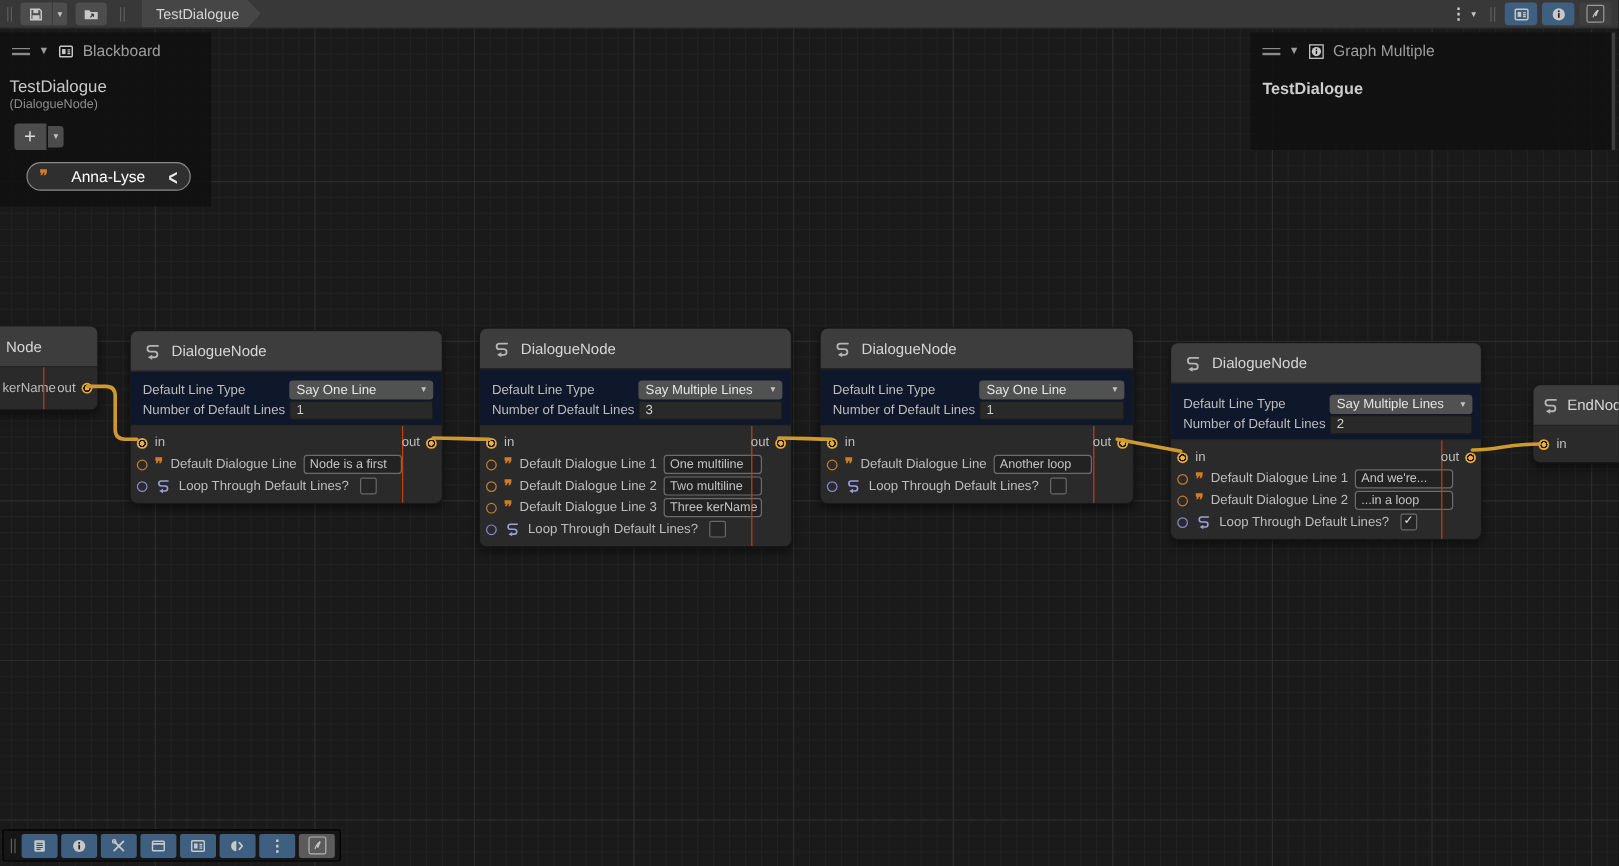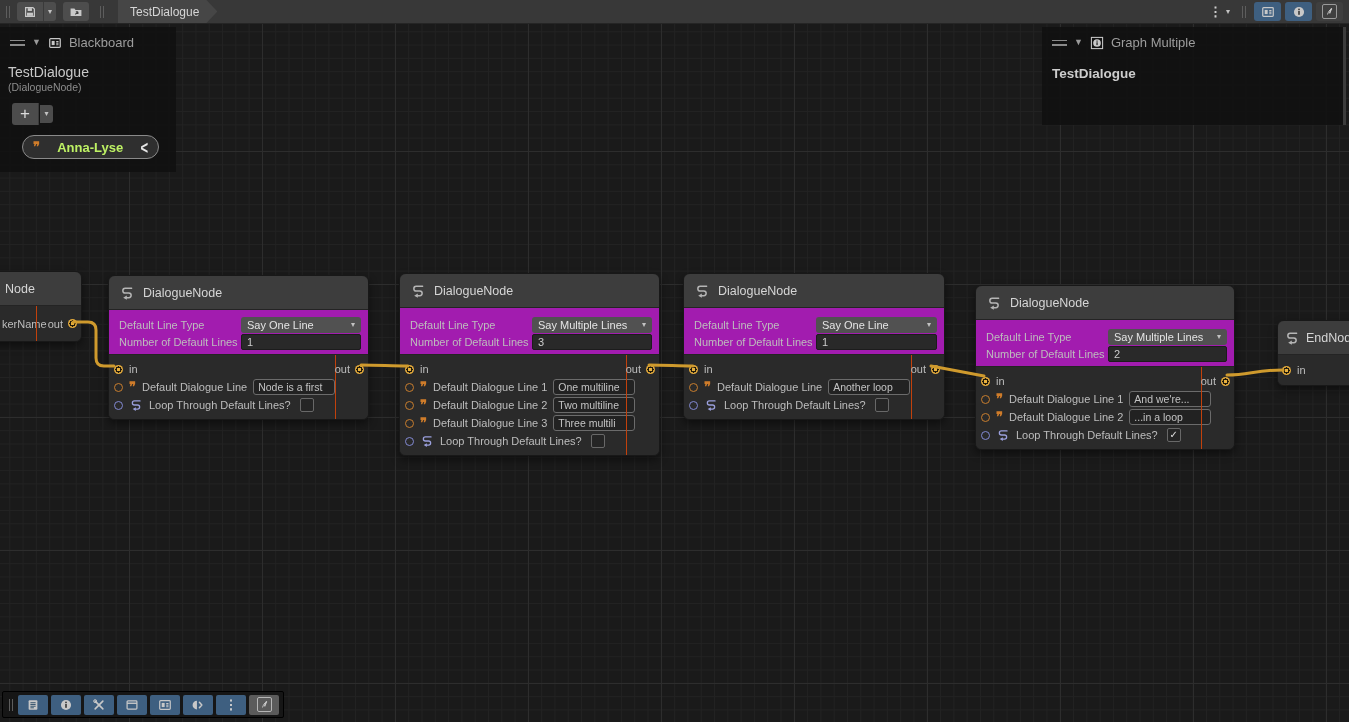--- a/index.html
+++ b/index.html
@@ -49,31 +49,31 @@
   .fold{font-size:9px;color:#9a9a9a;line-height:1;}
   .bb-graphname{padding:10px 10px 0 8px;color:#c9c9c9;font-size:14px;}
   .bb-graphtype{padding:1px 10px 0 8px;color:#8d8d8d;font-size:10.5px;}
   .bb-addrow{display:flex;align-items:center;margin:10px 0 0 12px;}
   .add-btn{width:26px;height:22px;background:#4c4c4c;border-radius:3px 0 0 3px;color:#dcdcdc;
     font-size:17px;display:flex;align-items:center;justify-content:center;border-right:1px solid #3a3a3a;}
   .add-caret{width:13px;height:22px;background:#4c4c4c;border-radius:0 3px 3px 0;display:flex;
     align-items:center;justify-content:center;margin-left:1px;height:18px;align-self:center;}
   .bb-pill{margin:10px 0 0 22px;width:137px;height:24px;border:1px solid #8a8a8a;border-radius:12px;
     background:#2f2f2f;display:flex;align-items:center;padding:0 10px;gap:8px;box-sizing:border-box;}
-  .bb-pill .pname{color:#bef264;font-size:13px;flex:1;text-align:center;font-weight:bold;}
+  .bb-pill .pname{color:#ffffff;font-size:13px;flex:1;text-align:center;}
   .chev-l{color:#e8e8e8;font-size:13px;font-weight:bold;transform:scaleY(1.4);}
   .gi-graphname{padding:12px 10px 0 10px;color:#cdcdcd;font-size:13.5px;font-weight:bold;}
 
   
   .node{position:absolute;z-index:2;background:#2a2a2a;border:1px solid #181818;border-radius:6px;
     box-shadow:0 4px 8px rgba(0,0,0,.45);font-size:11px;color:#bdbdbd;box-sizing:border-box;}
   .node-title{height:33px;background:#3d3d3d;display:flex;align-items:center;gap:8px;
     padding:0 10px;border-radius:6px 6px 0 0;color:#d6d6d6;font-size:12.5px;white-space:nowrap;overflow:hidden;}
   .node-title .ic{width:16px;height:16px;color:#b5b5b5;}
-  .node-props{background:#a21caf;padding:6px 6px 4px 10px;border-top:1px solid #242424;}
+  .node-props{background:#0f172a;padding:6px 6px 4px 10px;border-top:1px solid #242424;}
   .prop-row{display:flex;align-items:center;height:17px;}
   .plabel{width:122px;flex:none;white-space:nowrap;overflow:hidden;}
   .dd{height:16px;flex:1;background:#515151;border-radius:3px;display:flex;align-items:center;
     justify-content:space-between;padding:0 6px;color:#e4e4e4;margin-right:1px;}
   .tfield{height:14px;flex:1;background:#292929;border:1px solid #1c1c1c;border-radius:2px;
     padding:0 5px;display:flex;align-items:center;color:#cccccc;margin-right:1px;}
   .node-body{display:flex;background:#2a2a2a;border-top:1px solid #242424;border-radius:0 0 6px 6px;}
   .ports-left{flex:1;padding:5px 0;min-width:0;}
   .out-col{width:32px;flex:none;border-left:1px solid #c2410c;padding:5px 0;}
   .port-row{display:flex;align-items:center;height:18px;padding-left:5px;gap:6px;white-space:nowrap;}
@@ -332,21 +332,21 @@
         <div class="port-row">
           <span class="port hol"></span>
           <span class="quote">❞</span>
           <span>Default Dialogue Line 2</span>
           <div class="pfield">Two multiline</div>
         </div>
         <div class="port-row">
           <span class="port hol"></span>
           <span class="quote">❞</span>
           <span>Default Dialogue Line 3</span>
-          <div class="pfield">Three multili</div>
+          <div class="pfield">Three kerName</div>
         </div>
         <div class="port-row">
           <span class="port hol blue"></span>
           <svg class="ic loop">
               <use href="#flow-icon"></use>
             </svg>
           <span>Loop Through Default Lines?</span>
           <div class="cb">
               <span></span>
             </div>

